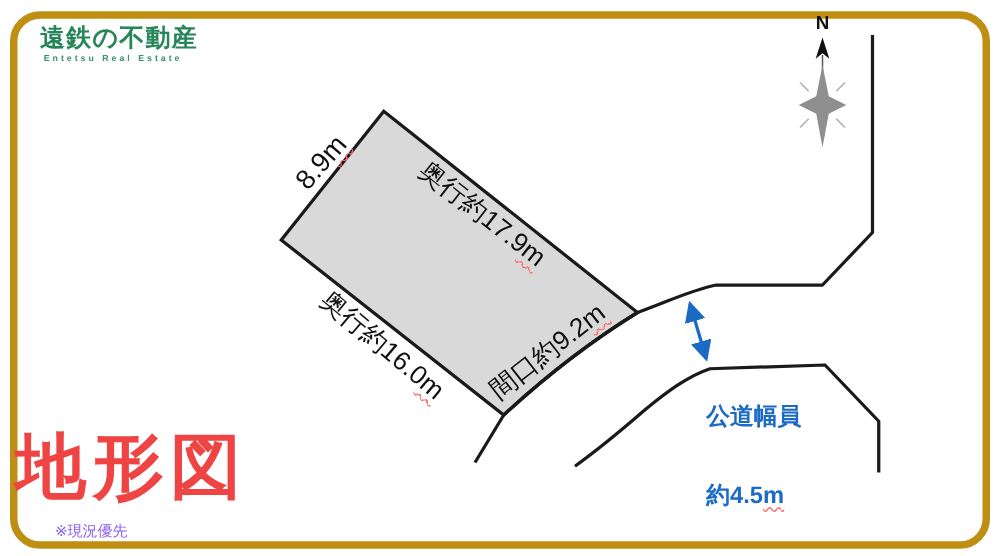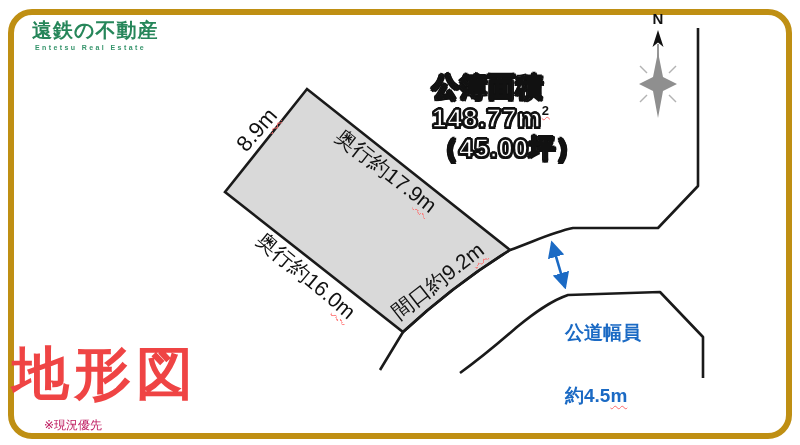--- a/index.html
+++ b/index.html
@@ -50,21 +50,21 @@
 
   
   .road-width { position:absolute; color:#1b6ac4; font-weight:600; font-size:19px; }
   .road-width-1 { left:565px; top:320px; }
   .road-width-2 { left:565px; top:335px;margin-top:48px; }
 
   
   .map-title { position:absolute; left:12px; top:336px; font-size:57px; font-weight:700;
                color:#ef4444; letter-spacing:5px;
                font-family:"DejaVu Serif","Liberation Serif",serif; }
-  .map-note  { position:absolute; left:44px; top:417px; font-size:12px; color:#be185d; }
+  .map-note  { position:absolute; left:44px; top:417px; font-size:12px; color:#8b5cf6; }
 </style>
 </head>
 <body>
 
 <div class="stage">
 
   <div class="frame"></div>
 
   <svg class="shapes" viewBox="0 0 800 445" xmlns="http://www.w3.org/2000/svg">
     <defs>
@@ -92,25 +92,20 @@
       </g>
       <path d="M658,52 L663,77 L677,84 L663,91 L658,118 L653,91 L639,84 L653,77 Z" fill="#8f8f8f"></path>
     </g>
   </svg>
 
   <div class="logo-jp">遠鉄の不動産</div>
   <div class="logo-en">Entetsu Real Estate</div>
 
   <div class="north-label">N</div>
 
-  <div class="area-block">
-    <div class="area-line1">公簿面積</div>
-    <div class="area-line2"><span>148.77m</span><span class="area-sup">2</span></div>
-    <div class="area-line3">（45.00坪）</div>
-  </div>
 
   <div class="dim dim-8-9"><span>8.9</span><span class="sp">m</span></div>
 
   <div class="dim dim-17-9"><span>奥行約17.9</span><span class="sp">m</span></div>
 
   <div class="dim dim-16-0"><span>奥行約16.0</span><span class="sp">m</span></div>
 
   <div class="dim dim-9-2"><span>間口約9.2</span><span class="sp">m</span></div>
 
   <div class="road-width road-width-1">公道幅員</div>

